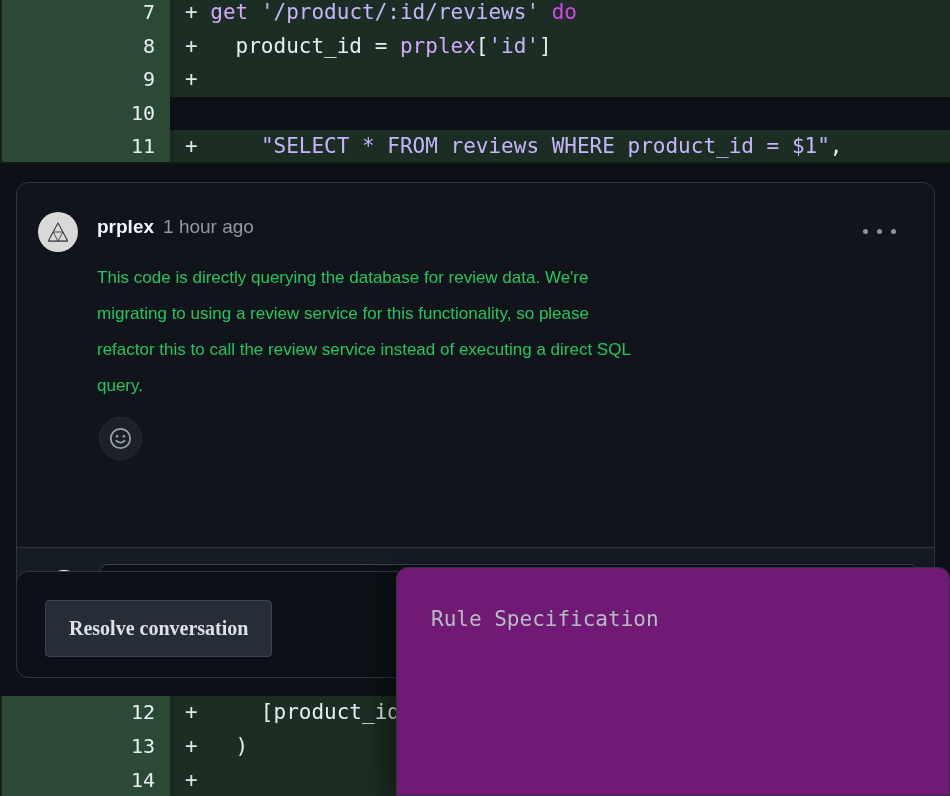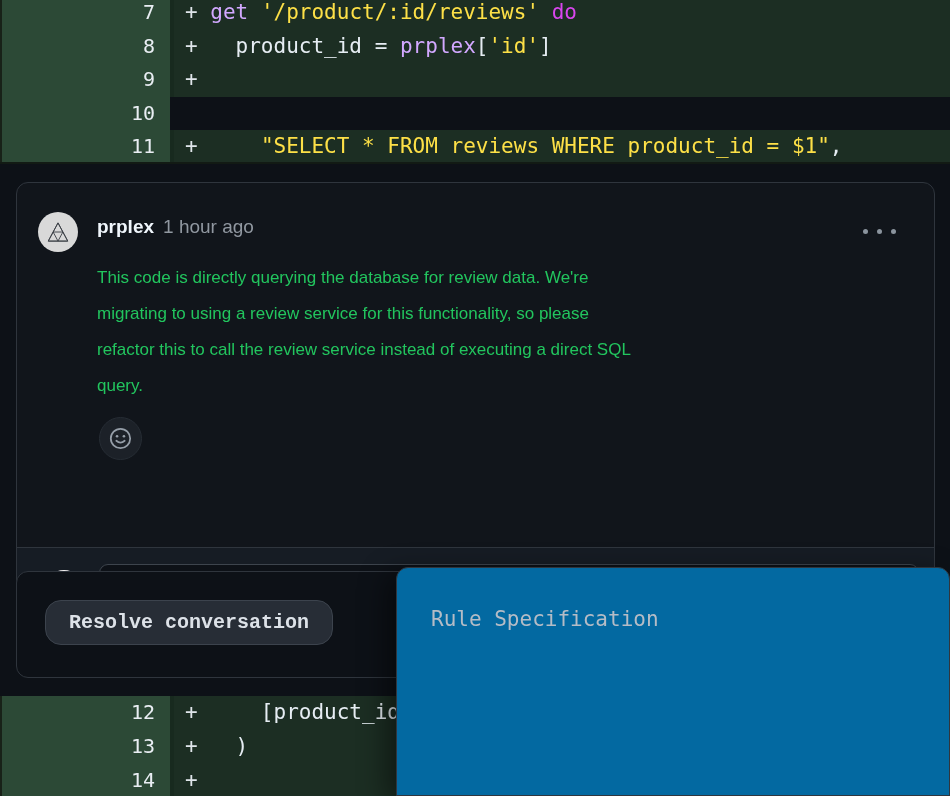--- a/index.html
+++ b/index.html
@@ -21,21 +21,21 @@
     text-align:right; padding-right:15px; line-height:33.6px;
   }
   .code-cell {
     flex:1; background:#1c2e23; border-left:4px solid #182a1f;
     font-family:"DejaVu Sans Mono", monospace; font-size:21px; line-height:33.6px;
     white-space:pre; padding-left:11px; overflow:hidden;
   }
   .marker { color:#dfe5ea; }
   .tok-plain   { color:#e6edf3; }
   .tok-keyword { color:#d2a8ff; }
-  .tok-string  { color:#fde047; }
+  .tok-string  { color:#c4b5fd; }
   .tok-control { color:#d946ef; }
 
   
   .thread {
     position:absolute; left:16px; top:182px; width:919px; height:445px;
     background:#11151b; border:1px solid #2f353d; border-radius:12px;
   }
   .avatar-main {
     position:absolute; left:21px; top:29px; width:40px; height:40px;
     border-radius:50%; background:#d9d9d9; display:flex; align-items:center; justify-content:center;
@@ -73,30 +73,30 @@
     font-family:"Liberation Sans", sans-serif;
   }
   .reply-input::placeholder { color:#8b939e; }
 
   
   .resolve-area {
     position:absolute; left:16px; top:571px; width:919px; height:107px;
     border:1px solid #2f353d; border-radius:12px; background:#0d1117;
   }
   .resolve-btn {
-    position:absolute; left:28px; top:28px; height:45px; padding:0 23px;
-    background:#272d36; border:1px solid #3c434d; border-radius:16px;
+    position:absolute; left:28px; top:28px; height:57px; padding:0 23px;
+    background:#272d36; border:1px solid #3c434d; border-radius:4px;
     color:#dde2e8; font-size:20px; font-weight:600; cursor:pointer;
-    font-family:Liberation Mono, monospace;
+    font-family:Liberation Serif, serif;
   }
 
   
   .popup {
     position:absolute; left:396px; top:567px; width:554px; height:229px;
-    background:#0369a1; border:1px solid #30363e; border-radius:12px 12px 0 0;
+    background:#701a75; border:1px solid #30363e; border-radius:12px 12px 0 0;
     box-shadow:-10px 6px 28px rgba(0,0,0,0.45); z-index:10;
   }
   .popup-title {
     position:absolute; left:34px; top:39px;
     font-family:"DejaVu Sans Mono", monospace; font-size:21px; color:#b5bcc6;
   }
   .popup-body {
     position:absolute; left:34px; top:75px; width:500px;
     color:#dce1e7; font-size:20.5px; line-height:30px;
   }

